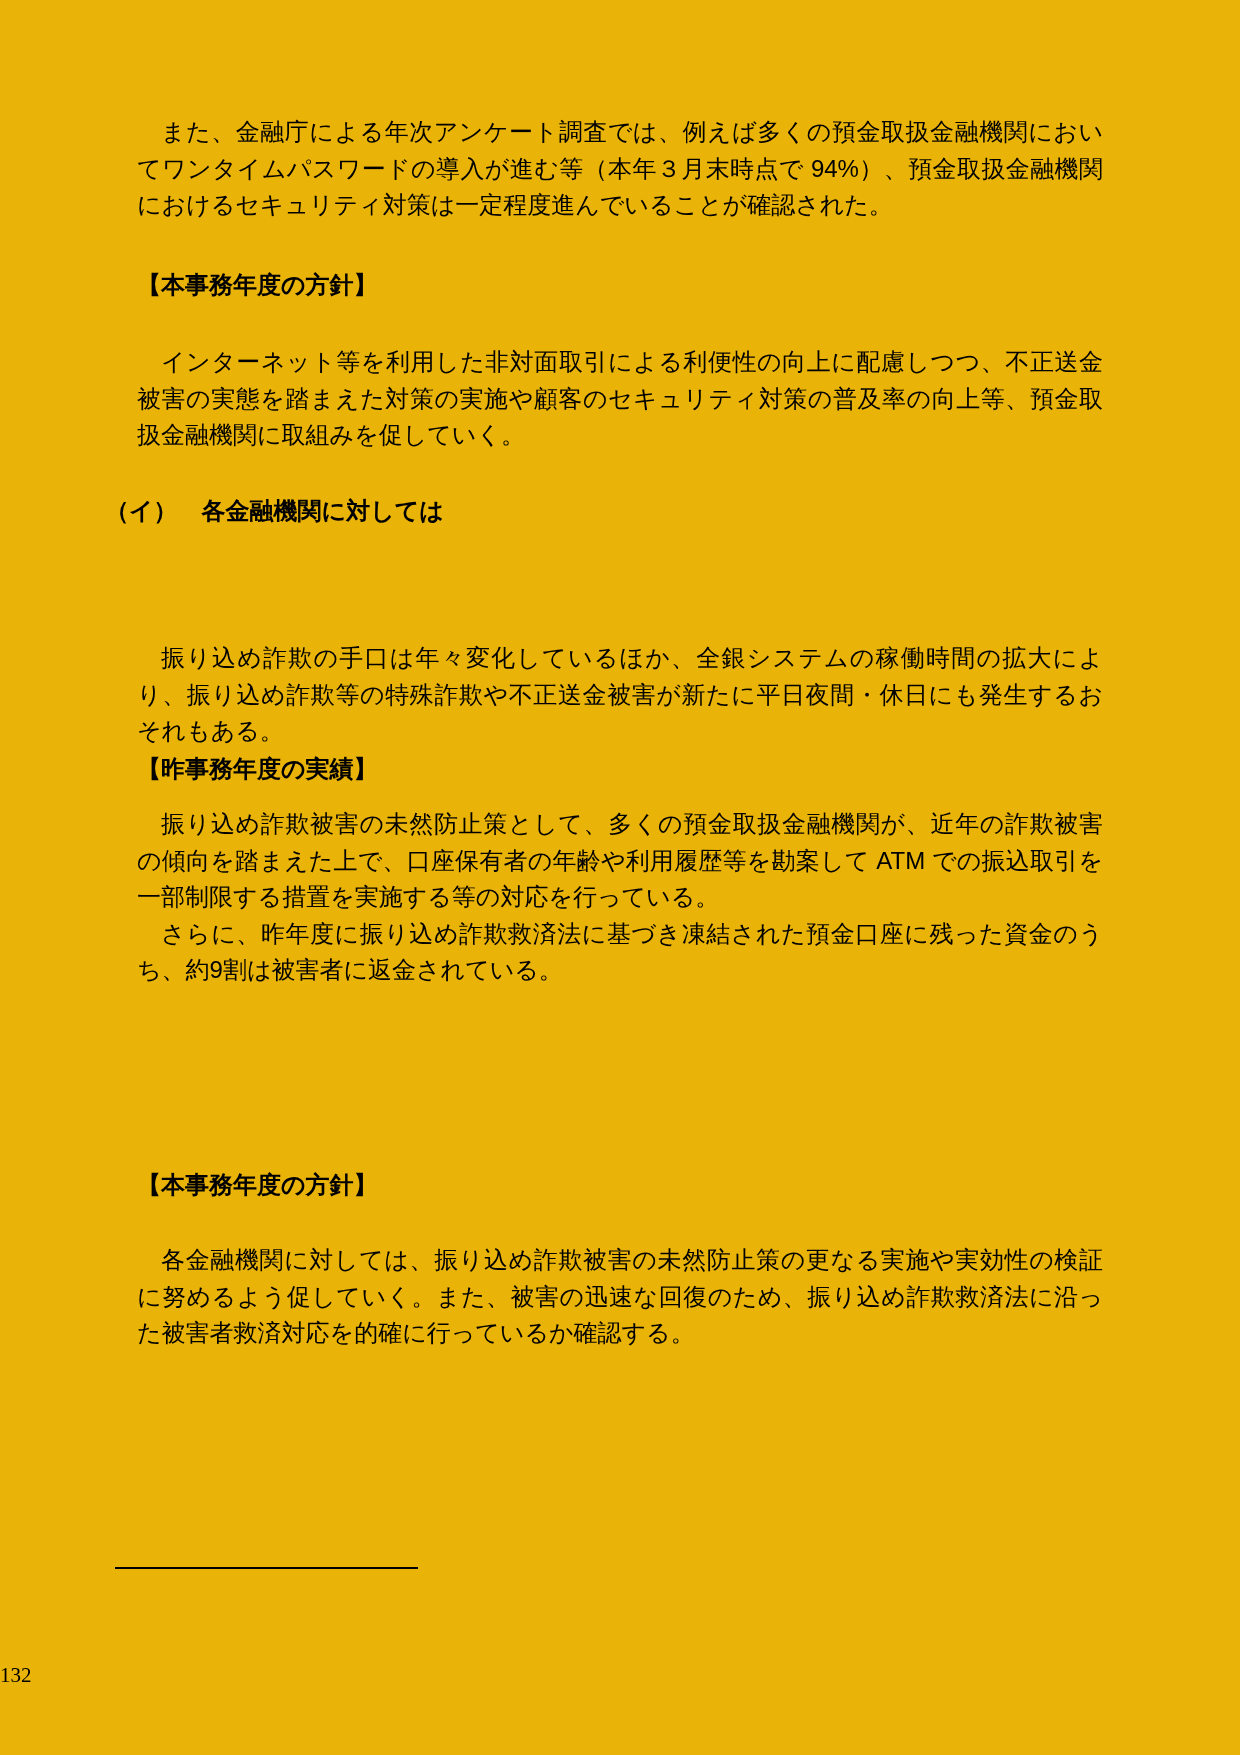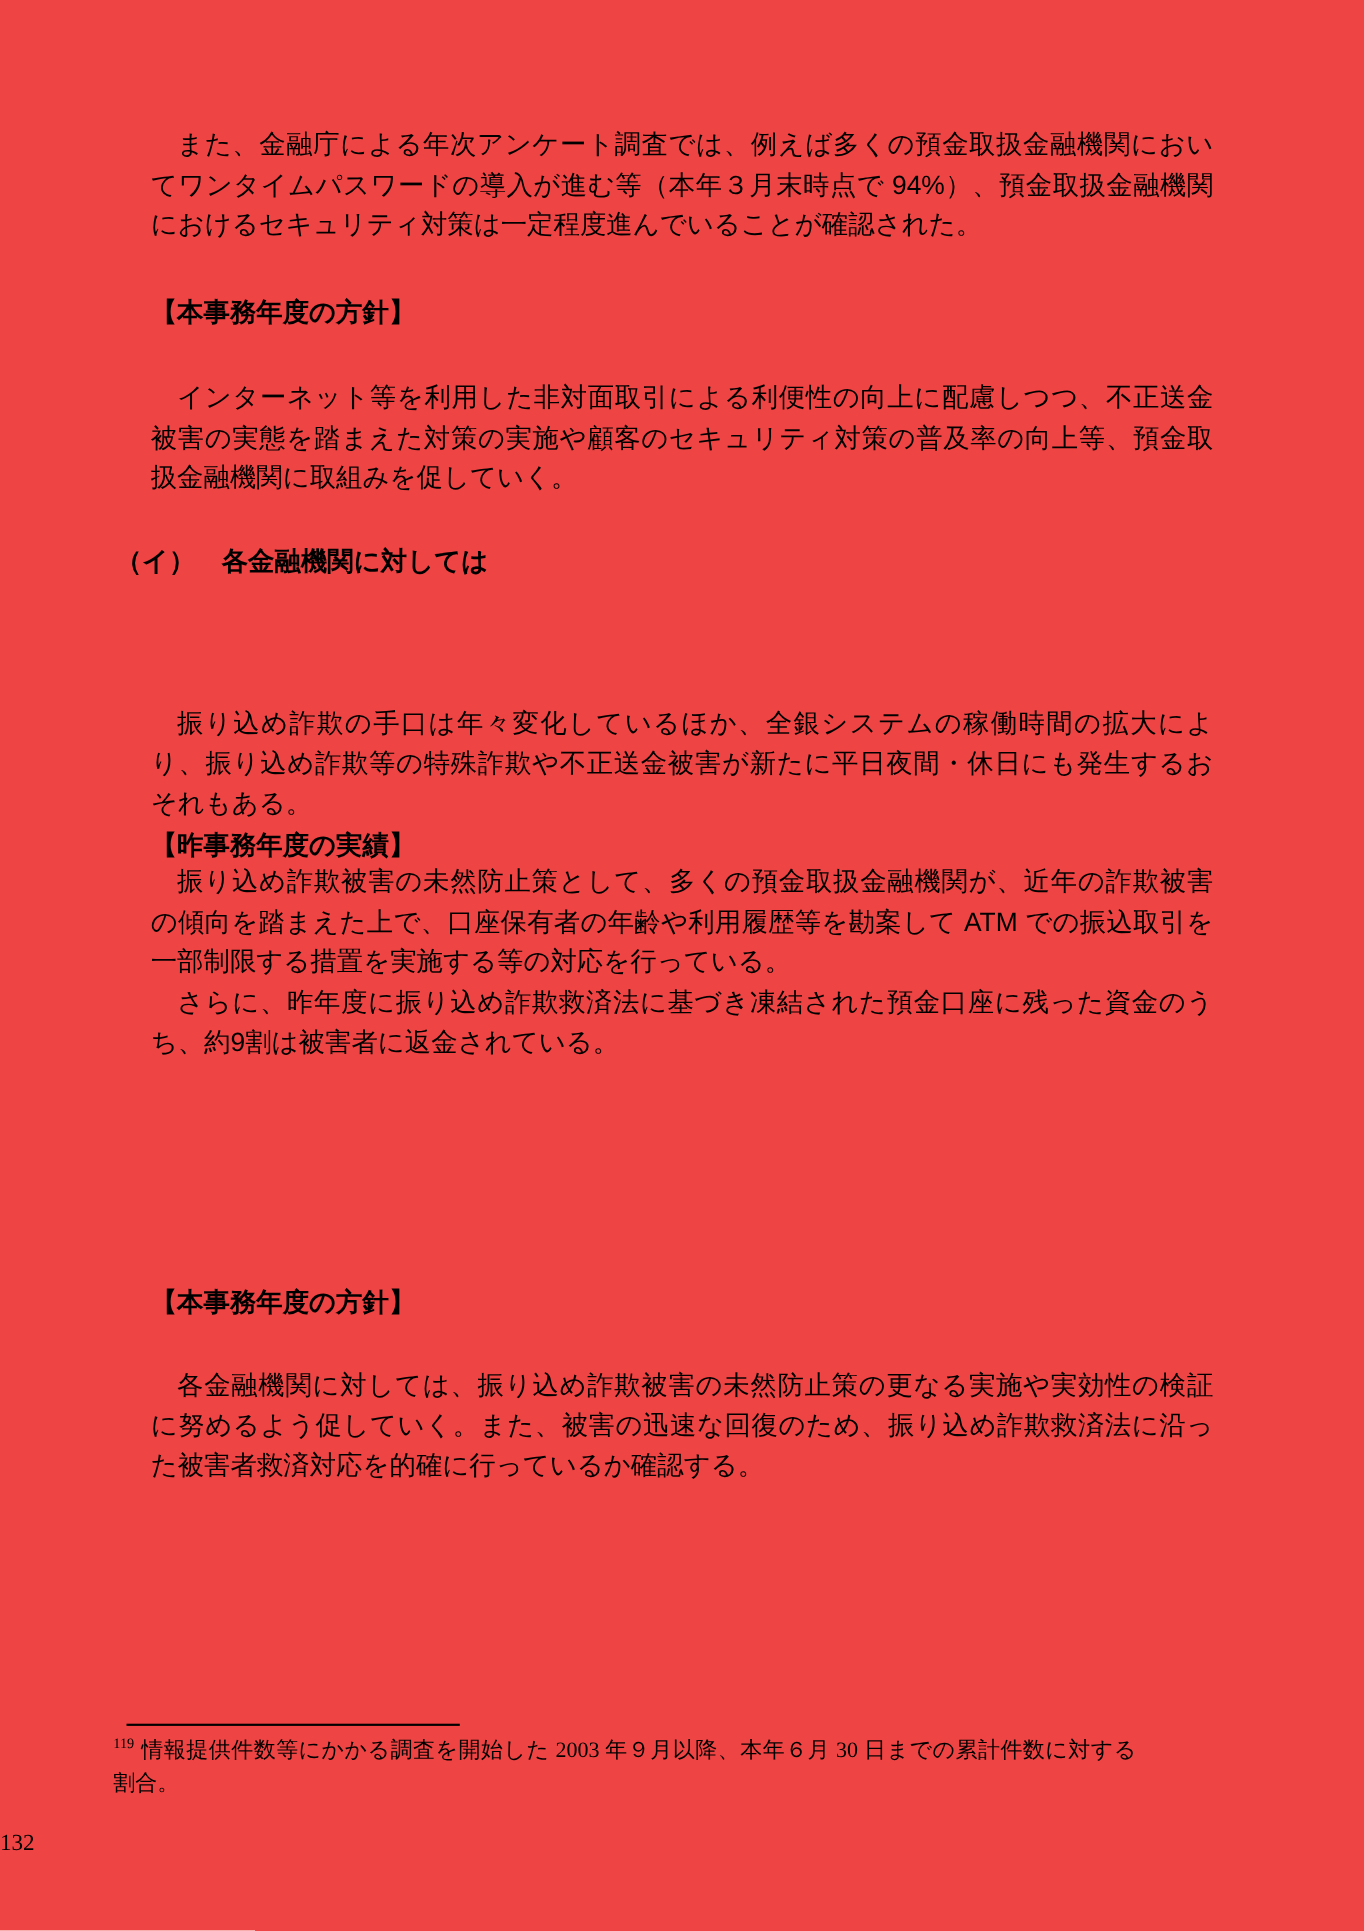--- a/index.html
+++ b/index.html
@@ -4,21 +4,21 @@
 <style>
   html, body {
     margin: 0;
     padding: 0;
     background: #ffffff;
   }
   .page {
     position: relative;
     width: 1240px;
     height: 1755px;
-    background: #ef4444;
+    background: #eab308;
     color: #000000;
     overflow: hidden;
     text-decoration: underline;
   }
   
   .para, .heading {
     position: absolute;
     left: 137px;
     width: 966px;
     margin: 0;
@@ -50,21 +50,21 @@
     text-align: justify;
     text-indent: 24px;
   }
   .pos-p1 { top: 114px; }
   .pos-h1 { top: 267px; }
   .pos-p2 { top: 344px; }
   .pos-h2 { top: 493px; left: 105px; width: 998px; }
   .pos-h3 { top: 567px; }
   .pos-p3 { top: 640px; }
   .pos-h4 { top: 751px; }
-  .pos-p4 { top: 784px; }
+  .pos-p4 { top: 806px; }
   .pos-h5 { top: 1167px; }
   .pos-p5 { top: 1242px; }
   .fn-ref {
     font-size: 14px;
     line-height: 0;
     vertical-align: super;
     letter-spacing: 0;
   }
   .footnote-rule {
     position: absolute;
@@ -127,17 +127,16 @@
     <p>振り込め詐欺被害の未然防止策として、多くの預金取扱金融機関が、近年の詐欺被害の傾向を踏まえた上で、口座保有者の年齢や利用履歴等を勘案して ATM での振込取引を一部制限する措置を実施する等の対応を行っている。</p>
     <p>さらに、昨年度に振り込め詐欺救済法に基づき凍結された預金口座に残った資金のうち、約9割は被害者に返金されている。</p>
   </div>
 
   <p class="heading pos-h5">【本事務年度の方針】</p>
 
   <p class="para pos-p5">各金融機関に対しては、振り込め詐欺被害の未然防止策の更なる実施や実効性の検証に努めるよう促していく。また、被害の迅速な回復のため、振り込め詐欺救済法に沿った被害者救済対応を的確に行っているか確認する。</p>
 
   <div class="footnote-rule"></div>
 
-  <p class="footnote"><sup class="fn-marker">119</sup><span>情報提供件数等にかかる調査を開始した 2003 年９月以降、本年６月 30 日までの累計件数に対する割合。</span></p>
 
   <p class="page-number">132</p>
 
 </div>
 
 </body></html>

